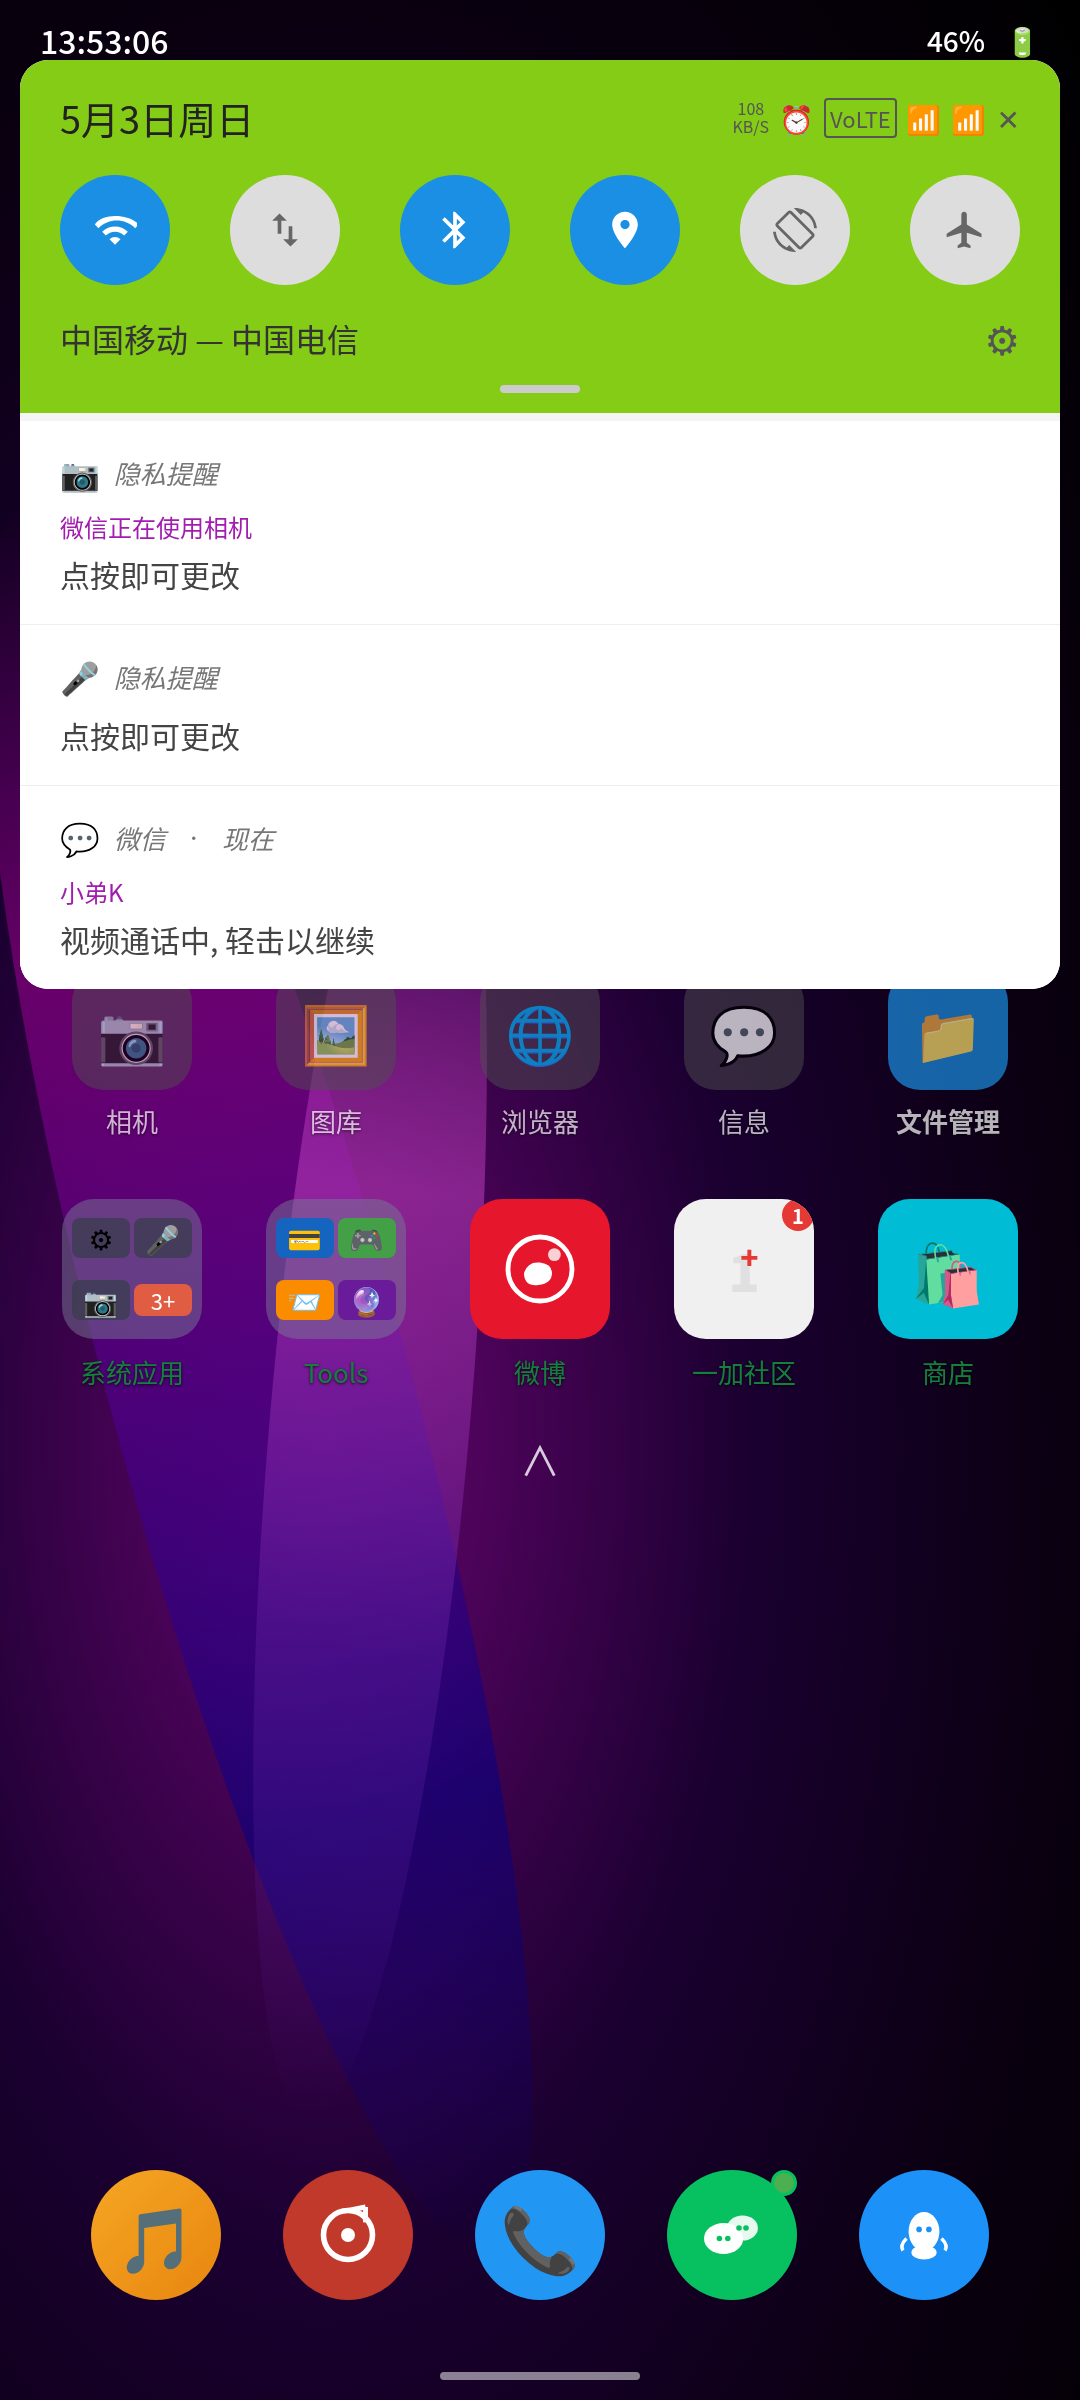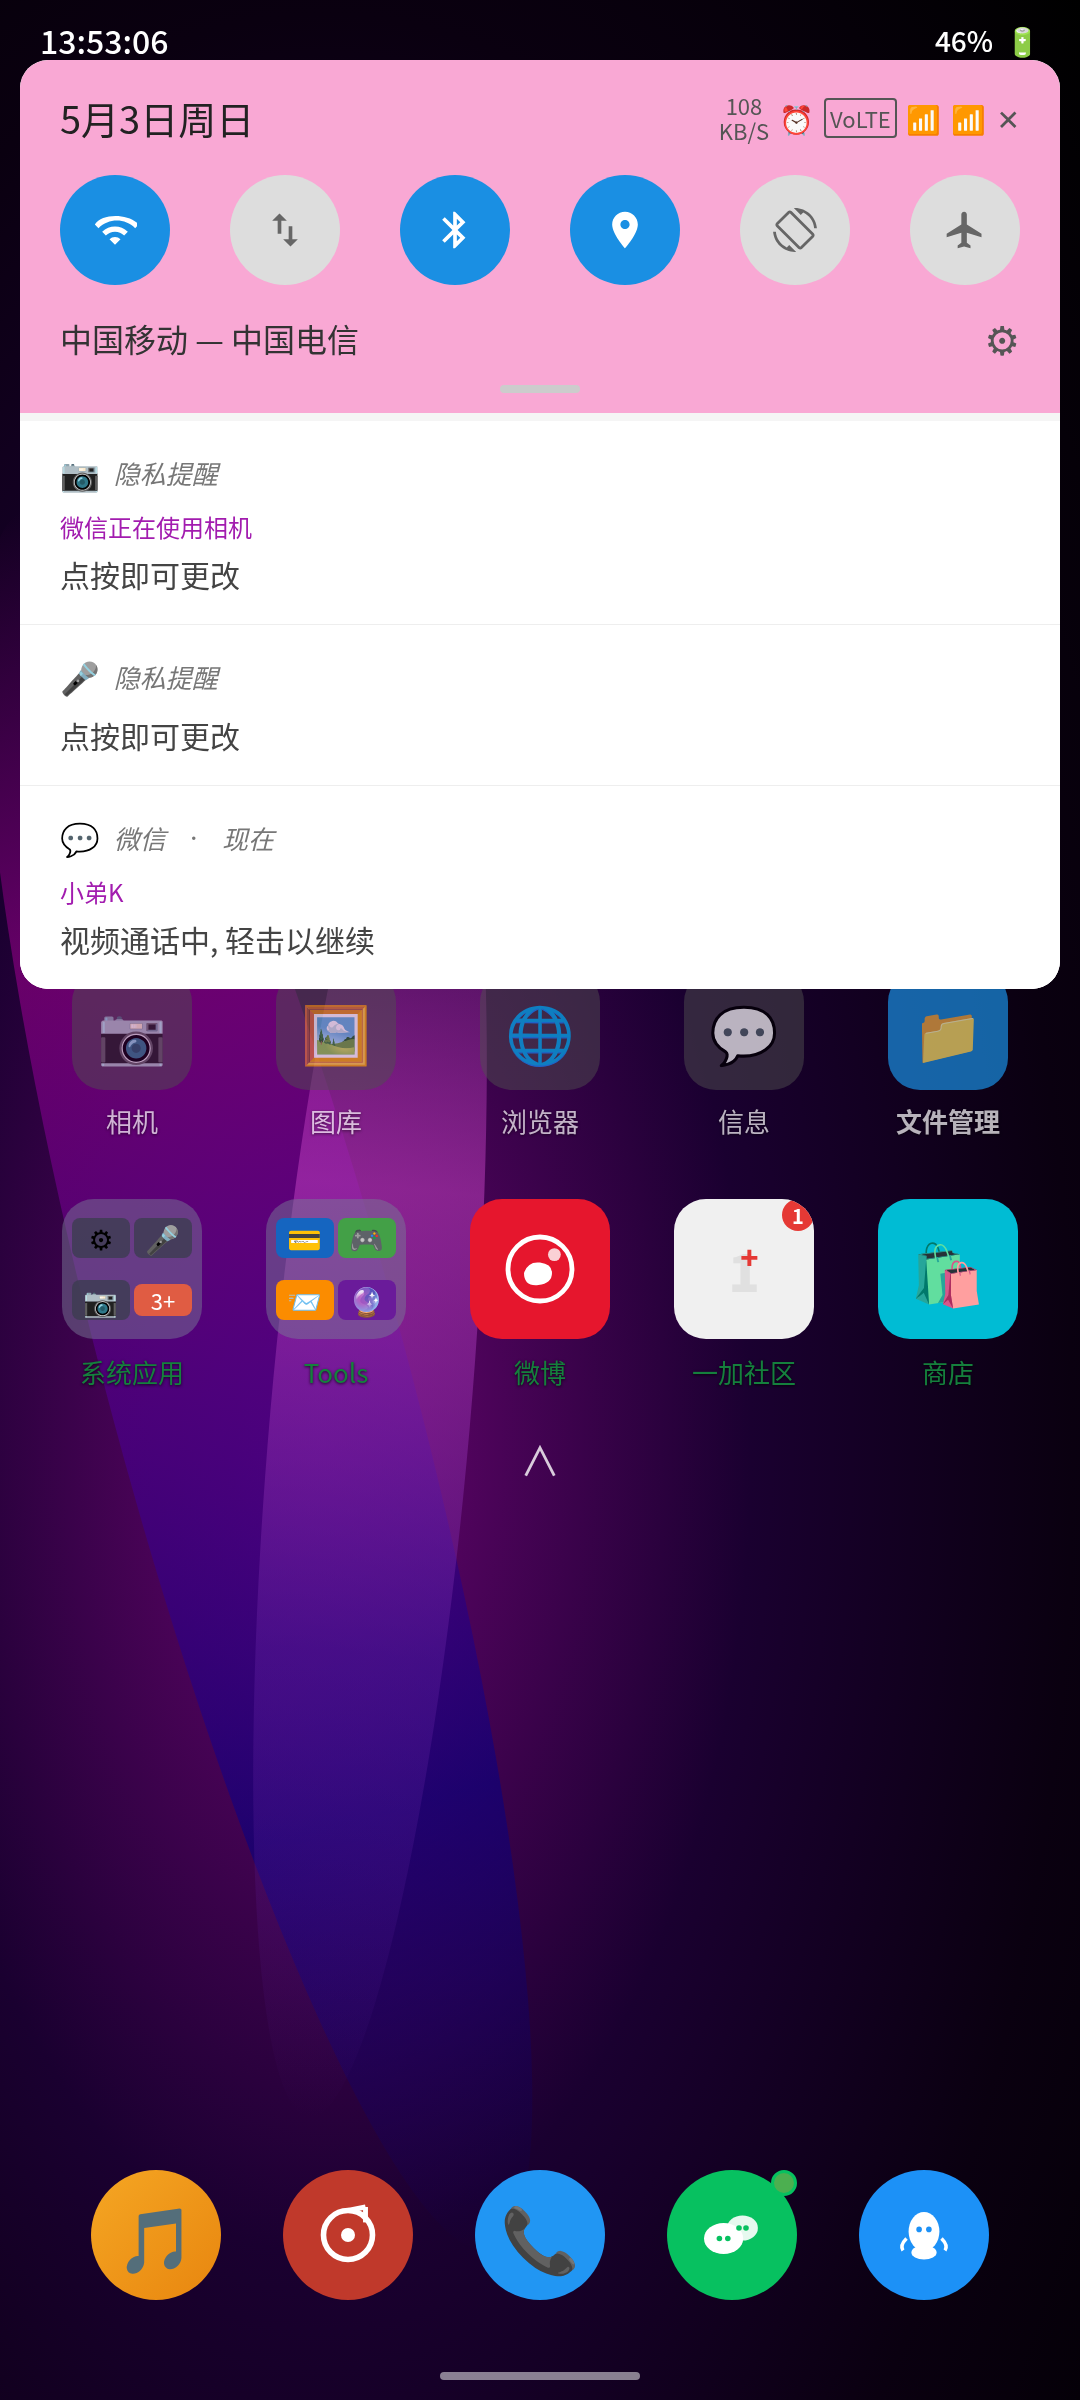--- a/index.html
+++ b/index.html
@@ -48,60 +48,60 @@
       justify-content: space-between;
       padding: 0 40px;
       color: #fff;
       font-size: 32px;
       font-weight: 500;
       z-index: 100;
     }
     .status-bar-right {
       display: flex;
       align-items: flex-start;
-      gap: 12px;
+      gap: 20px;
       font-size: 28px;
     }
 
     
     .notification-panel {
       position: absolute;
       top: 60px;
       left: 20px;
       right: 20px;
       background: #f5f5f5;
       border-radius: 28px;
       overflow: hidden;
       z-index: 50;
     }
 
     
     .quick-settings {
-      background: #f9a8d4;
+      background: #84cc16;
       padding: 30px 40px 20px;
       border-radius: 28px 28px 0 0;
     }
     .qs-header {
       display: flex;
       justify-content: space-between;
       align-items: center;
       margin-bottom: 30px;
     }
     .qs-date {
       font-size: 38px;
       font-weight: 400;
       color: #222;
     }
     .qs-status-icons {
       display: flex;
       align-items: center;
       gap: 10px;
     }
     .qs-kbs {
-      font-size: 22px;
+      font-size: 16px;
       color: #555;
       text-align: center;
       line-height: 1.1;
     }
     .qs-icon-small {
       font-size: 28px;
       color: #555;
     }
 
     

